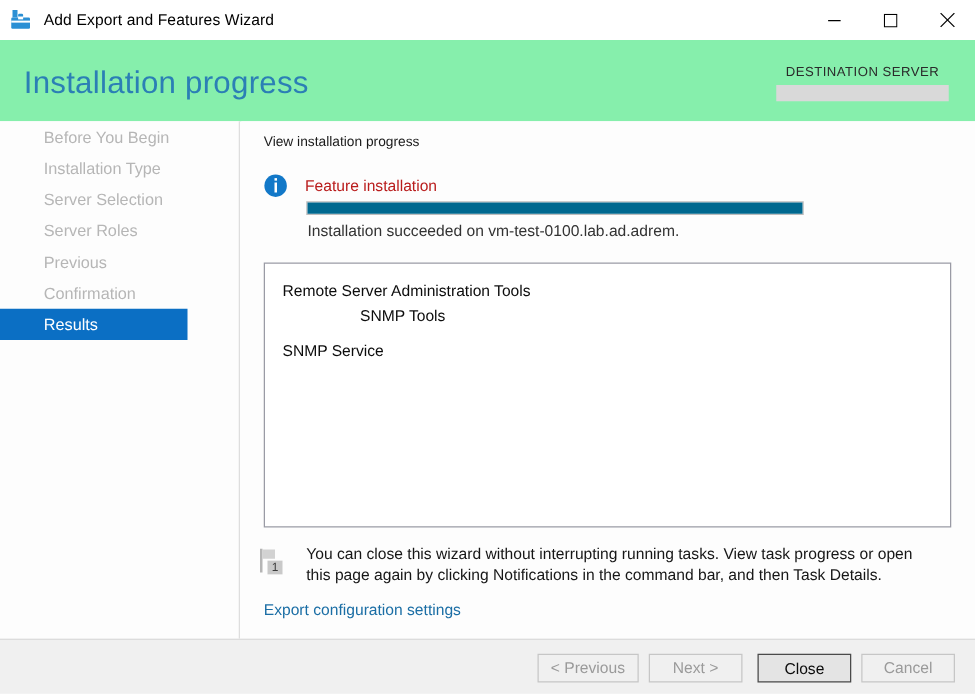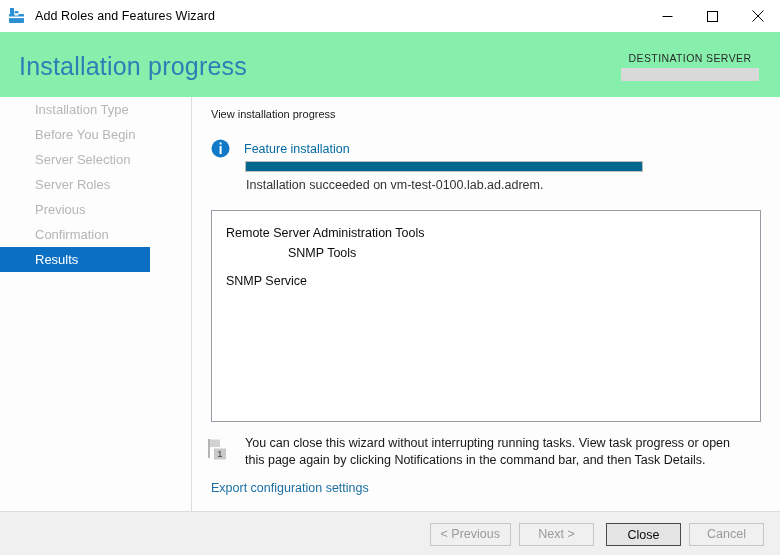--- a/index.html
+++ b/index.html
@@ -150,21 +150,21 @@
     position: absolute;
     left: 18px;
     top: 42px;
     display: flex;
     align-items: center;
   }
   .info-icon { width: 19px; height: 19px; flex: none; }
   .info-text {
     margin-left: 14px;
     font-size: 12.5px;
-    color: #0369a1;
+    color: #b91c1c;
     white-space: nowrap;
   }
 
   .progress-track {
     position: absolute;
     left: 52px;
     top: 64px;
     width: 398px;
     height: 11px;
     background: #ffffff;
@@ -295,21 +295,21 @@
   <div class="titlebar">
     <span class="title-icon">
       <svg width="18" height="18" viewBox="0 0 18 18">
         <rect x="2" y="1" width="4" height="6" fill="#2b8fd4"></rect>
         <rect x="1" y="7" width="15" height="9" rx="1" fill="#2b8fd4"></rect>
         <rect x="1" y="9.5" width="15" height="1.6" fill="#ffffff"></rect>
         <rect x="6.5" y="5.5" width="4" height="3" fill="#ffffff"></rect>
         <path d="M6.5 6.2 h4 v-1.2 a1 1 0 0 0 -1 -1 h-2 a1 1 0 0 0 -1 1 z" fill="#2b8fd4"></path>
       </svg>
     </span>
-    <span class="title-text">Add Roles and Features Wizard</span>
+    <span class="title-text">Add Export and Features Wizard</span>
 
     <div class="win-controls">
       <button class="win-btn">
         <svg width="11" height="11" viewBox="0 0 11 11">
             <line x1="0.5" y1="5.5" x2="10.5" y2="5.5" stroke="#000" stroke-width="1"></line>
           </svg>
       </button>
       <button class="win-btn">
         <svg width="11" height="11" viewBox="0 0 11 11">
             <rect x="0.5" y="0.5" width="10" height="10" fill="none" stroke="#000" stroke-width="1"></rect>
@@ -327,24 +327,24 @@
   <div class="header">
     <div class="page-title">Installation progress</div>
     <div class="dest-wrap">
       <div class="dest-label">DESTINATION SERVER</div>
       <div class="dest-redacted"></div>
     </div>
   </div>
 
   <nav class="nav">
     <div class="nav-item">
+      <span>Before You Begin</span>
+    </div>
+    <div class="nav-item">
       <span>Installation Type</span>
-    </div>
-    <div class="nav-item">
-      <span>Before You Begin</span>
     </div>
     <div class="nav-item">
       <span>Server Selection</span>
     </div>
     <div class="nav-item">
       <span>Server Roles</span>
     </div>
     <div class="nav-item">
       <span>Previous</span>
     </div>

